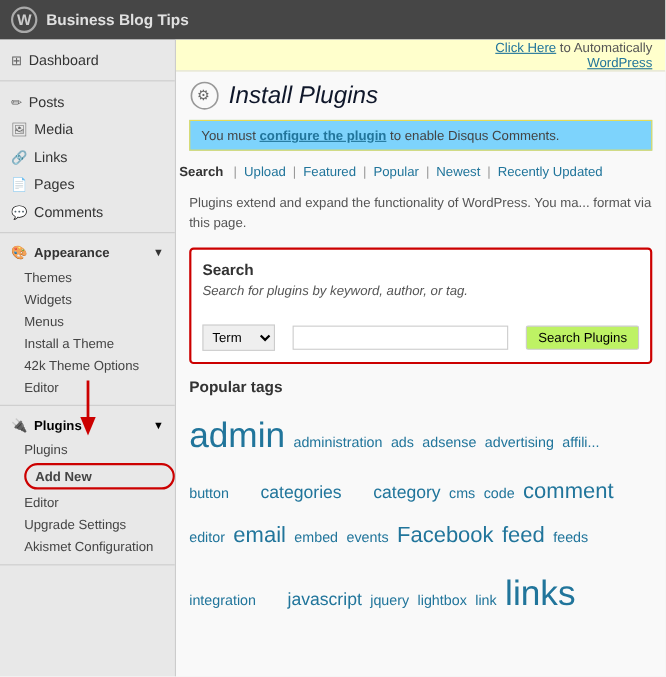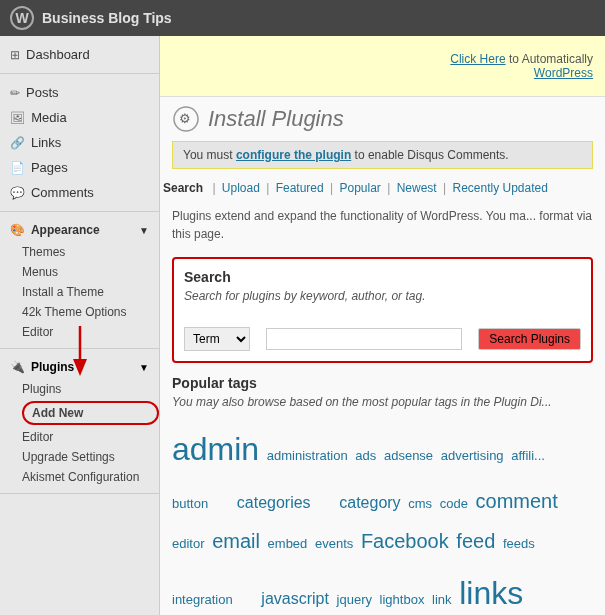--- a/index.html
+++ b/index.html
@@ -106,43 +106,43 @@
     
     #main {
       flex: 1;
       background: #f9f9f9;
       overflow-y: auto;
       padding: 0;
     }
 
     .top-banner {
       background: #ffffcc;
-      padding: 16px 12px;
+      padding: 0 12px;
       font-size: 12px;
       color: #555;
       text-align: right;
       border-bottom: 1px solid #ddd;
     }
     .top-banner a { color: #21759b; text-decoration: underline; }
 
     .page-title-bar {
       display: flex;
       align-items: center;
       padding: 8px 12px;
       gap: 8px;
     }
     .page-title-bar h1 {
       font-size: 22px;
       font-style: italic;
       font-weight: normal;
-      color: #737373;
+      color: #0f172a;
     }
 
     .notice-bar {
-      background: #e5e5e5;
+      background: #7dd3fc;
       border: 1px solid #e6db55;
       margin: 0 12px 8px;
       padding: 6px 10px;
       font-size: 12px;
       color: #444;
     }
     .notice-bar a { color: #21759b; font-weight: bold; text-decoration: underline; }
 
     .sub-nav {
       padding: 4px 0 8px;
@@ -191,21 +191,21 @@
     }
     .search-row input[type=text] {
       flex: 1;
       padding: 3px 6px;
       font-size: 12px;
       border: 1px solid #ccc;
     }
     .search-row button {
       padding: 3px 10px;
       font-size: 12px;
-      background: #ef4444;
+      background: #bef264;
       border: 1px solid #ccc;
       cursor: pointer;
       border-radius: 2px;
     }
 
     .popular-tags-section {
       padding: 0 12px;
     }
     .popular-tags-section h3 {
       font-size: 14px;
@@ -290,20 +290,21 @@
     </div>
 
     <div class="sidebar-section">
       <div class="sidebar-group-header">
         <span class="icon">🎨</span>
         <span>Appearance</span>
         <span class="arrow">▼</span>
       </div>
       <div class="sidebar-submenu">
         <a>Themes</a>
+        <a>Widgets</a>
         <a>Menus</a>
         <a>Install a Theme</a>
         <a>42k Theme Options</a>
         <a>Editor</a>
       </div>
     </div>
 
     <div class="sidebar-section red-arrow-container">
       <div class="sidebar-group-header plugins-header">
         <span class="icon">🔌</span>
@@ -371,21 +372,20 @@
           <option>Author</option>
           <option>Tag</option>
         </select>
         <input type="text" value="" style="">
         <button>Search Plugins</button>
       </div>
     </div>
 
     <div class="popular-tags-section">
       <h3>Popular tags</h3>
-      <div class="tags-hint">You may also browse based on the most popular tags in the Plugin Di...</div>
       <div class="tags-cloud">
         <a class="tag-xl">admin</a>
         <a class="tag-sm">administration</a>
         <a class="tag-sm">ads</a>
         <a class="tag-sm">adsense</a>
         <a class="tag-sm">advertising</a>
         <a class="tag-sm">affili...</a>
         <br>
         <a class="tag-sm">button</a>
         <a class="tag-md">categories</a>

